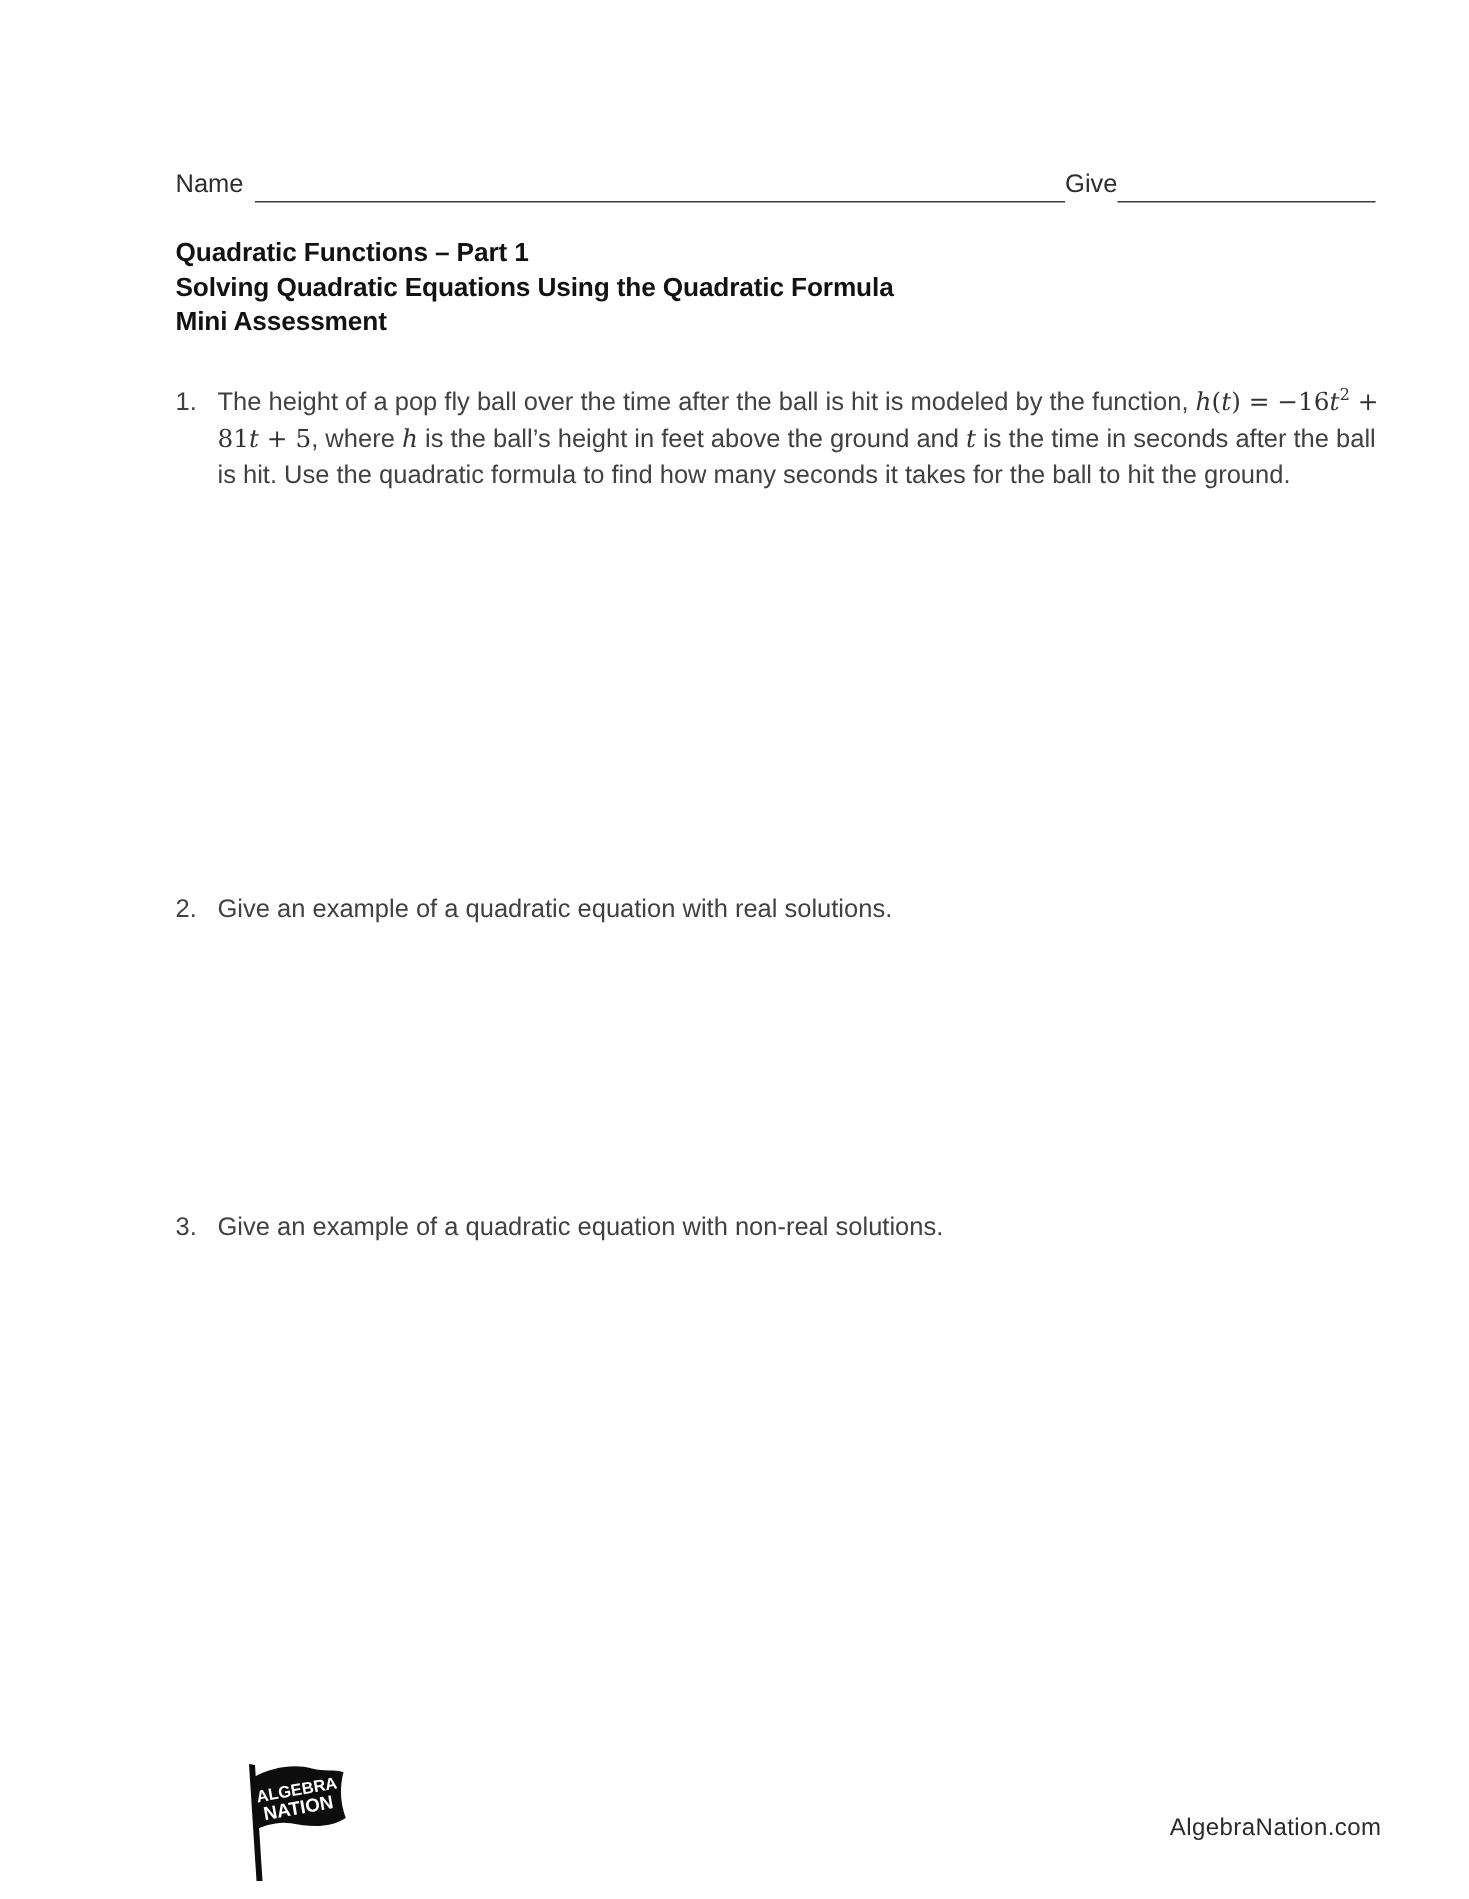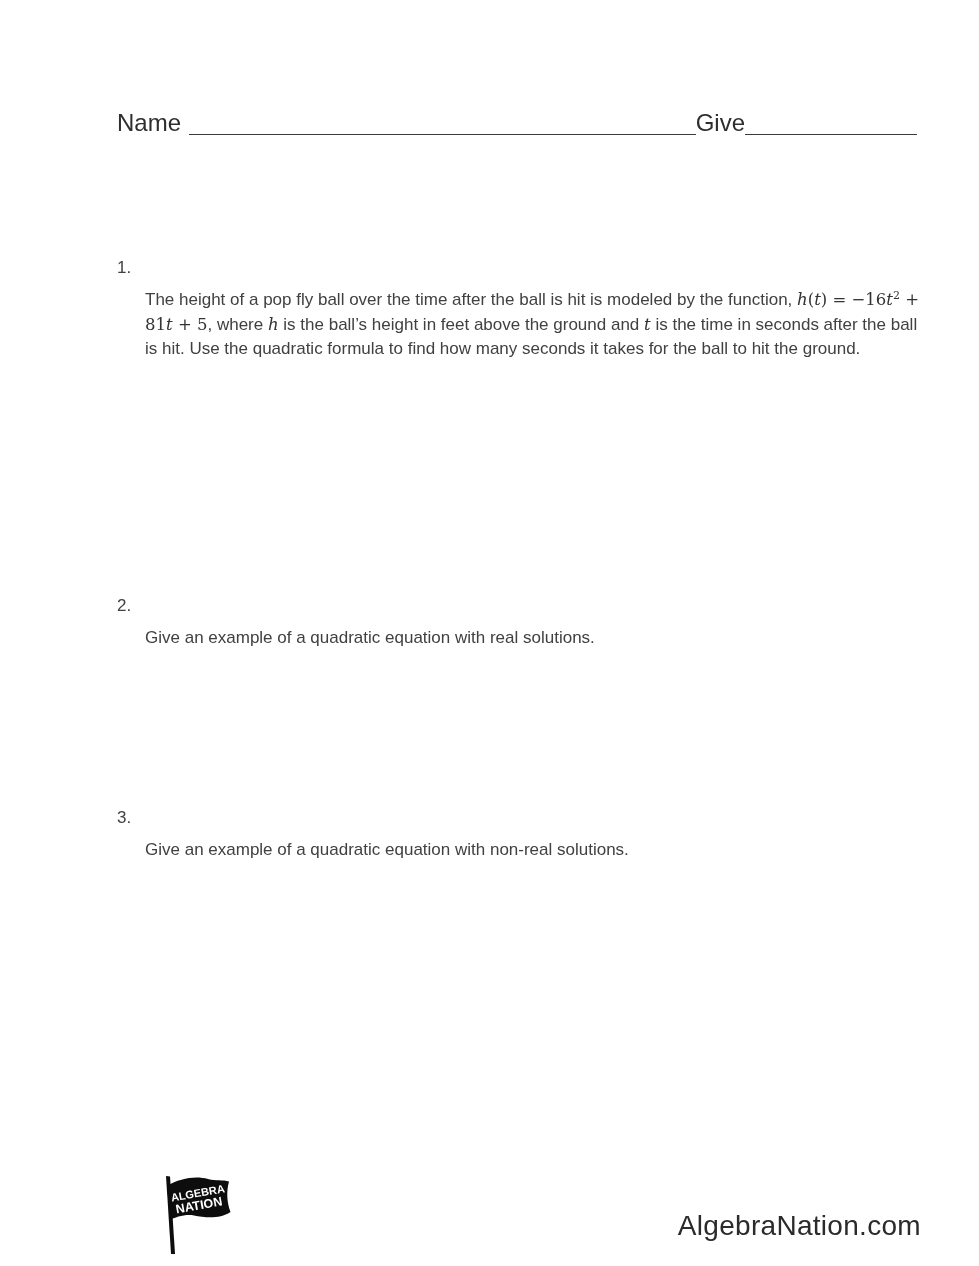--- a/index.html
+++ b/index.html
@@ -15,21 +15,21 @@
   }
 
   
   .name-row {
     position: absolute;
     left: 117px;
     top: 110px;
     width: 800px;
     display: flex;
     align-items: flex-end;
-    font-size: 24px;
+    font-size: 17px;
     color: #2e2e2e;
     line-height: 25px;
   }
   .name-row .label { white-space: nowrap; }
   .blank-line {
     border-bottom: 1.6px solid #3a3a3a;
     height: 22px;
   }
   .blank-line.fill { flex: 1 1 auto; margin-left: 8px; }
   .blank-line.date-width { width: 172px; flex: 0 0 auto; }
@@ -50,21 +50,21 @@
   .question {
     position: absolute;
     left: 117px;
     width: 806px;
     display: flex;
     font-size: 17px;
     line-height: 24.5px;
     color: #414141;
   }
   .question .q-num { flex: 0 0 28px; }
-  .question .q-text { flex: 1 1 auto; margin-top: 32px; }
+  .question .q-text { flex: 1 1 auto; }
   .q1 { top: 256px; }
   .q2 { top: 594px; }
   .q3 { top: 806px; }
 
   .math {
     font-family: "DejaVu Serif", serif;
     font-size: 16.5px;
     color: #333333;
   }
   .mvar {
@@ -90,37 +90,42 @@
   .logo svg { display: block; }
   .logo-text {
     font-family: "Liberation Sans", sans-serif;
     font-weight: bold;
     fill: #ffffff;
   }
   .site-url {
     position: absolute;
     right: 58px;
     top: 1210px;
-    font-size: 28px;
+    font-size: 16px;
     color: #2b2b2b;
     letter-spacing: 0.3px;
   }
 </style>
 </head>
 <body>
 
 <div class="page">
 
   <div class="name-row">
     <span class="label">Name</span>
     <span class="blank-line fill"></span>
     <span class="label">Give</span>
     <span class="blank-line date-width"></span>
   </div>
 
+  <div class="title-block">
+    <div>Quadratic Functions – Part 1</div>
+    <div>Solving Quadratic Equations Using the Quadratic Formula</div>
+    <div>Mini Assessment</div>
+  </div>
 
   <div class="question q1">
     <span class="q-num">1.</span>
     <span class="q-text"><span>The height of a pop fly ball over the time after the ball is hit is modeled by the function,  </span><span class="mvar">h</span><span class="math">(</span><span class="mvar">t</span><span class="math">) = −16</span><span class="mvar">t</span><span class="math"><sup>2</sup></span><span class="math"> + 81</span><span class="mvar">t</span><span class="math"> + 5</span><span>, where </span><span class="mvar">h</span><span> is the ball’s height in feet above the ground and </span><span class="mvar">t</span><span> is the time in seconds after the ball is hit. Use the quadratic formula to find how many seconds it takes for the ball to hit the ground.</span></span>
   </div>
 
   <div class="question q2">
     <span class="q-num">2.</span>
     <span class="q-text">Give an example of a quadratic equation with real solutions.</span>
   </div>

